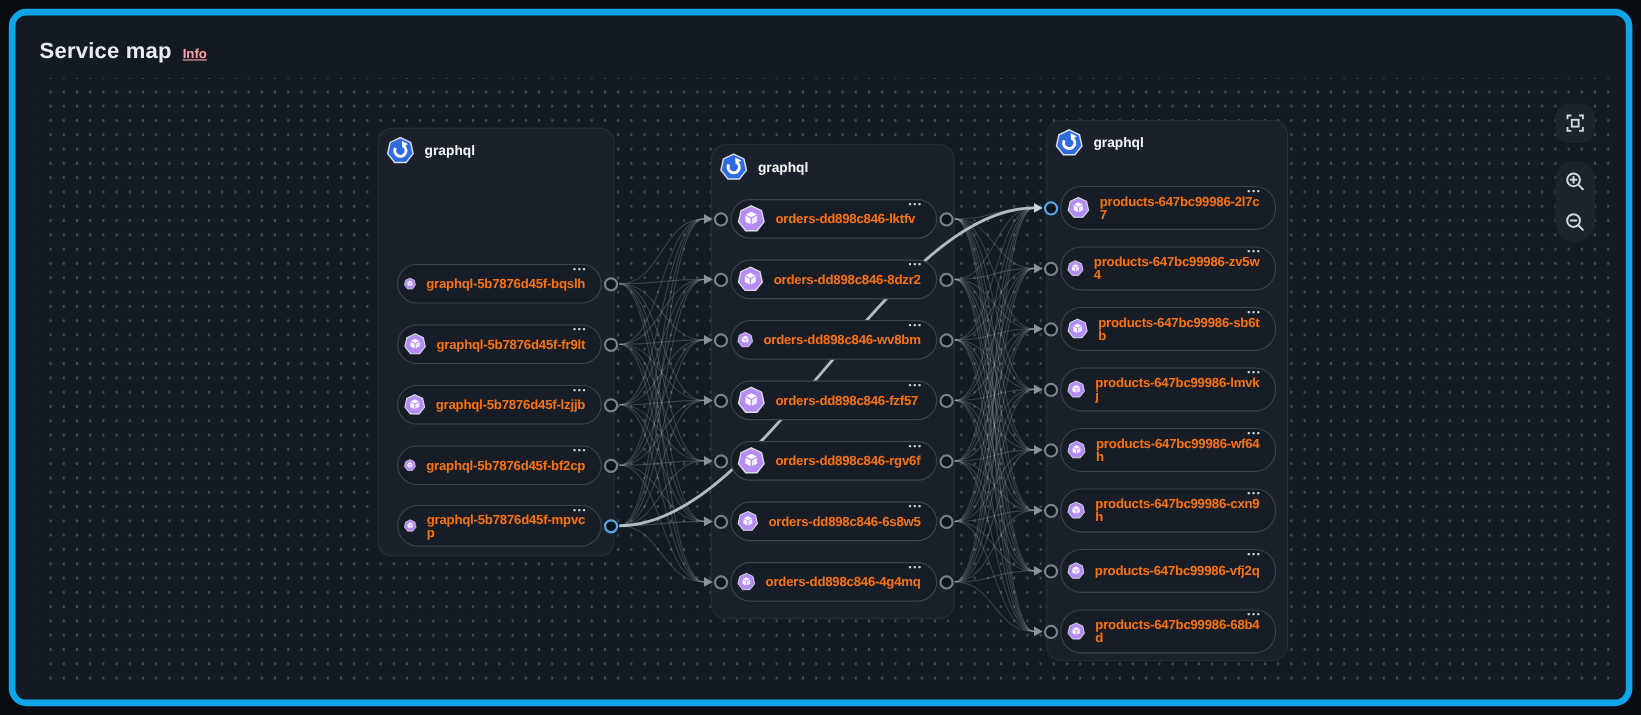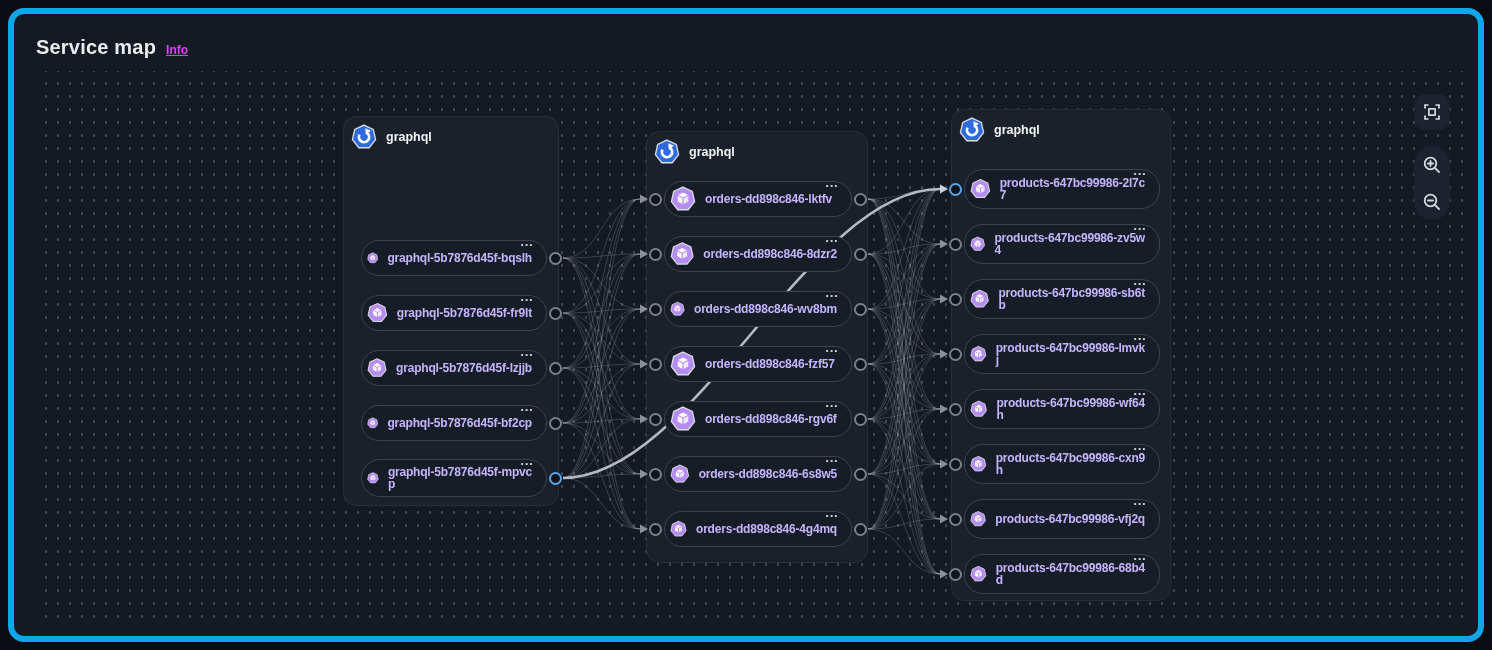--- a/index.html
+++ b/index.html
@@ -3,38 +3,38 @@
 <meta charset="utf-8">
 <style>
   * { margin:0; padding:0; box-sizing:border-box; }
   html,body { width:1492px; height:650px; background:#090c11; font-family:"Liberation Sans", sans-serif; overflow:hidden; }
 
   .panel { position:absolute; left:8px; top:8px; width:1476px; height:634px;
            background:#141a23; border:6px solid #0ea5e9; border-radius:16px; }
 
   .title-row { position:absolute; left:22px; top:22px; display:flex; align-items:baseline; gap:10px; }
   .page-title { font-size:20px; font-weight:700; color:#e9ebee; letter-spacing:.2px; }
-  .info-link { font-size:12px; font-weight:700; color:#d946ef; cursor:pointer;text-decoration:underline; }
+  .info-link { font-size:12px; font-weight:700; color:#fca5a5; cursor:pointer;text-decoration:underline; }
 
   .canvas { position:absolute; left:22px; top:57px; width:1432px; height:556px;
             background-image:radial-gradient(#414953 1px, transparent 1.4px);
             background-size:12px 13px; background-position:4px 6px; }
 
   .group { position:absolute; background:#1b212b; border:1px solid rgba(255,255,255,0.06); border-radius:14px; }
   .group-header { position:absolute; left:7px; top:7px; display:flex; align-items:center; gap:9px; }
   .group-label { font-size:12.5px; font-weight:700; color:#f2f4f6; }
 
   .edges { position:absolute; left:0; top:0; width:1432px; height:556px; pointer-events:none; }
   .edge { fill:none; stroke:#b4bdc6; stroke-opacity:0.24; stroke-width:1; }
   .edge-selected { fill:none; stroke:#bcc3ca; stroke-opacity:0.95; stroke-width:2.6; }
 
   .node { position:absolute; display:flex; align-items:center; gap:9px;
           background:#171d26; border:1px solid #3c444f; border-radius:19px;
           padding:0 14px 0 5px; cursor:pointer; }
-  .node-label { font-size:12px; font-weight:700; color:#c4b5fd; line-height:12px; letter-spacing:-0.2px; white-space:nowrap; }
+  .node-label { font-size:12px; font-weight:700; color:#f97316; line-height:12px; letter-spacing:-0.2px; white-space:nowrap; }
   .kebab { position:absolute; top:0px; right:12px; color:#d8dce1; font-size:8px; letter-spacing:1.6px; line-height:8px; cursor:pointer; }
 
   .connector { position:absolute; width:13px; height:13px; border-radius:50%;
                background:#10151c; border:2px solid #79818b; top:50%; margin-top:-6.5px; }
   .connector.out { right:-16px; }
   .connector.in  { left:-16px; }
   .connector.selected { border-color:#57a7e8; }
 
   .controls { position:absolute; right:18px; top:23px; display:flex; flex-direction:column; gap:16px; align-items:center; }
   .ctl-btn { width:36px; height:36px; background:#1c232e; border:none; border-radius:12px;

